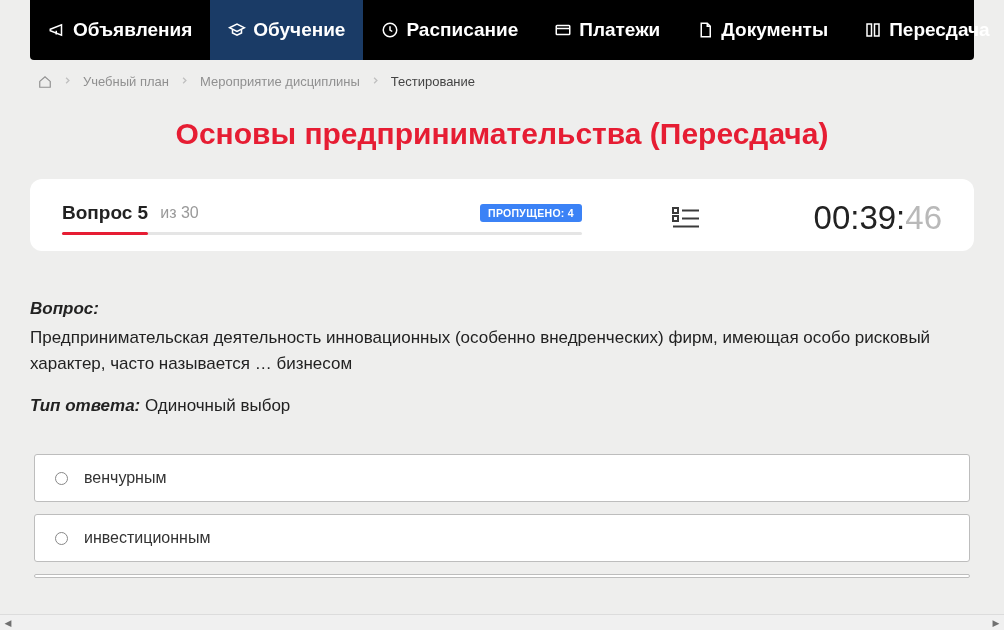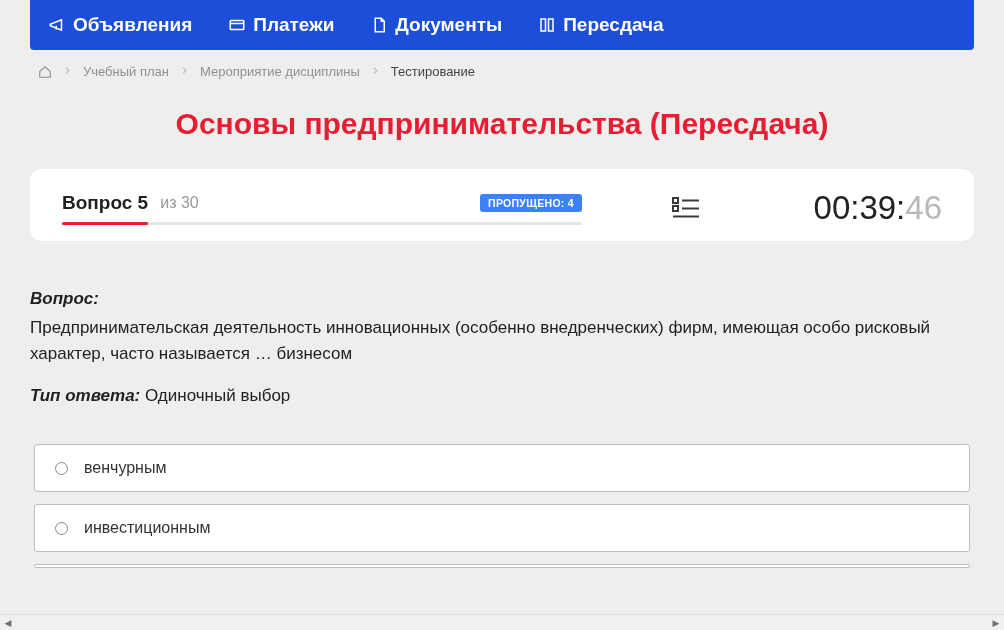--- a/index.html
+++ b/index.html
@@ -14,24 +14,24 @@
     .scroll-container {
       width: 100%;
       height: 614px;
       overflow-y: auto;
       overflow-x: hidden;
     }
     .content-wrap {
       width: 100%;
     }
     .topnav {
-      background: #1d4ed8;
+      background: #000000;
       display: flex;
       align-items: stretch;
-      height: 50px;
+      height: 60px;
       margin: 0 30px 0 30px;
       border-radius: 0 0 4px 4px;
     }
     .nav-item {
       display: flex;
       align-items: center;
       gap: 7px;
       padding: 0 18px;
       color: #fff;
       font-size: 19px;
@@ -231,20 +231,38 @@
 
 <nav class="topnav">
   <div class="nav-item">
     <span class="nav-icon">
       <svg viewBox="0 0 24 24" width="18" height="18" fill="none" stroke="#fff" stroke-width="2">
               <path d="M3 11l15-6v14L3 13v-2z"></path>
               <path d="M11 13v5"></path>
             </svg>
     </span>
     <span>Объявления</span>
+  </div>
+  <div class="nav-item active">
+    <span class="nav-icon">
+      <svg viewBox="0 0 24 24" width="18" height="18" fill="none" stroke="#fff" stroke-width="2">
+              <path d="M2 9l10-5 10 5-10 5L2 9z"></path>
+              <path d="M6 11v5l6 3 6-3v-5"></path>
+            </svg>
+    </span>
+    <span>Обучение</span>
+  </div>
+  <div class="nav-item">
+    <span class="nav-icon">
+      <svg viewBox="0 0 24 24" width="18" height="18" fill="none" stroke="#fff" stroke-width="2">
+              <circle cx="12" cy="12" r="9"></circle>
+              <path d="M12 7v5l3 2"></path>
+            </svg>
+    </span>
+    <span>Расписание</span>
   </div>
   <div class="nav-item">
     <span class="nav-icon">
       <svg viewBox="0 0 24 24" width="18" height="18" fill="none" stroke="#fff" stroke-width="2">
               <rect x="3" y="6" width="18" height="12" rx="1"></rect>
               <path d="M3 10h18"></path>
             </svg>
     </span>
     <span>Платежи</span>
   </div>

